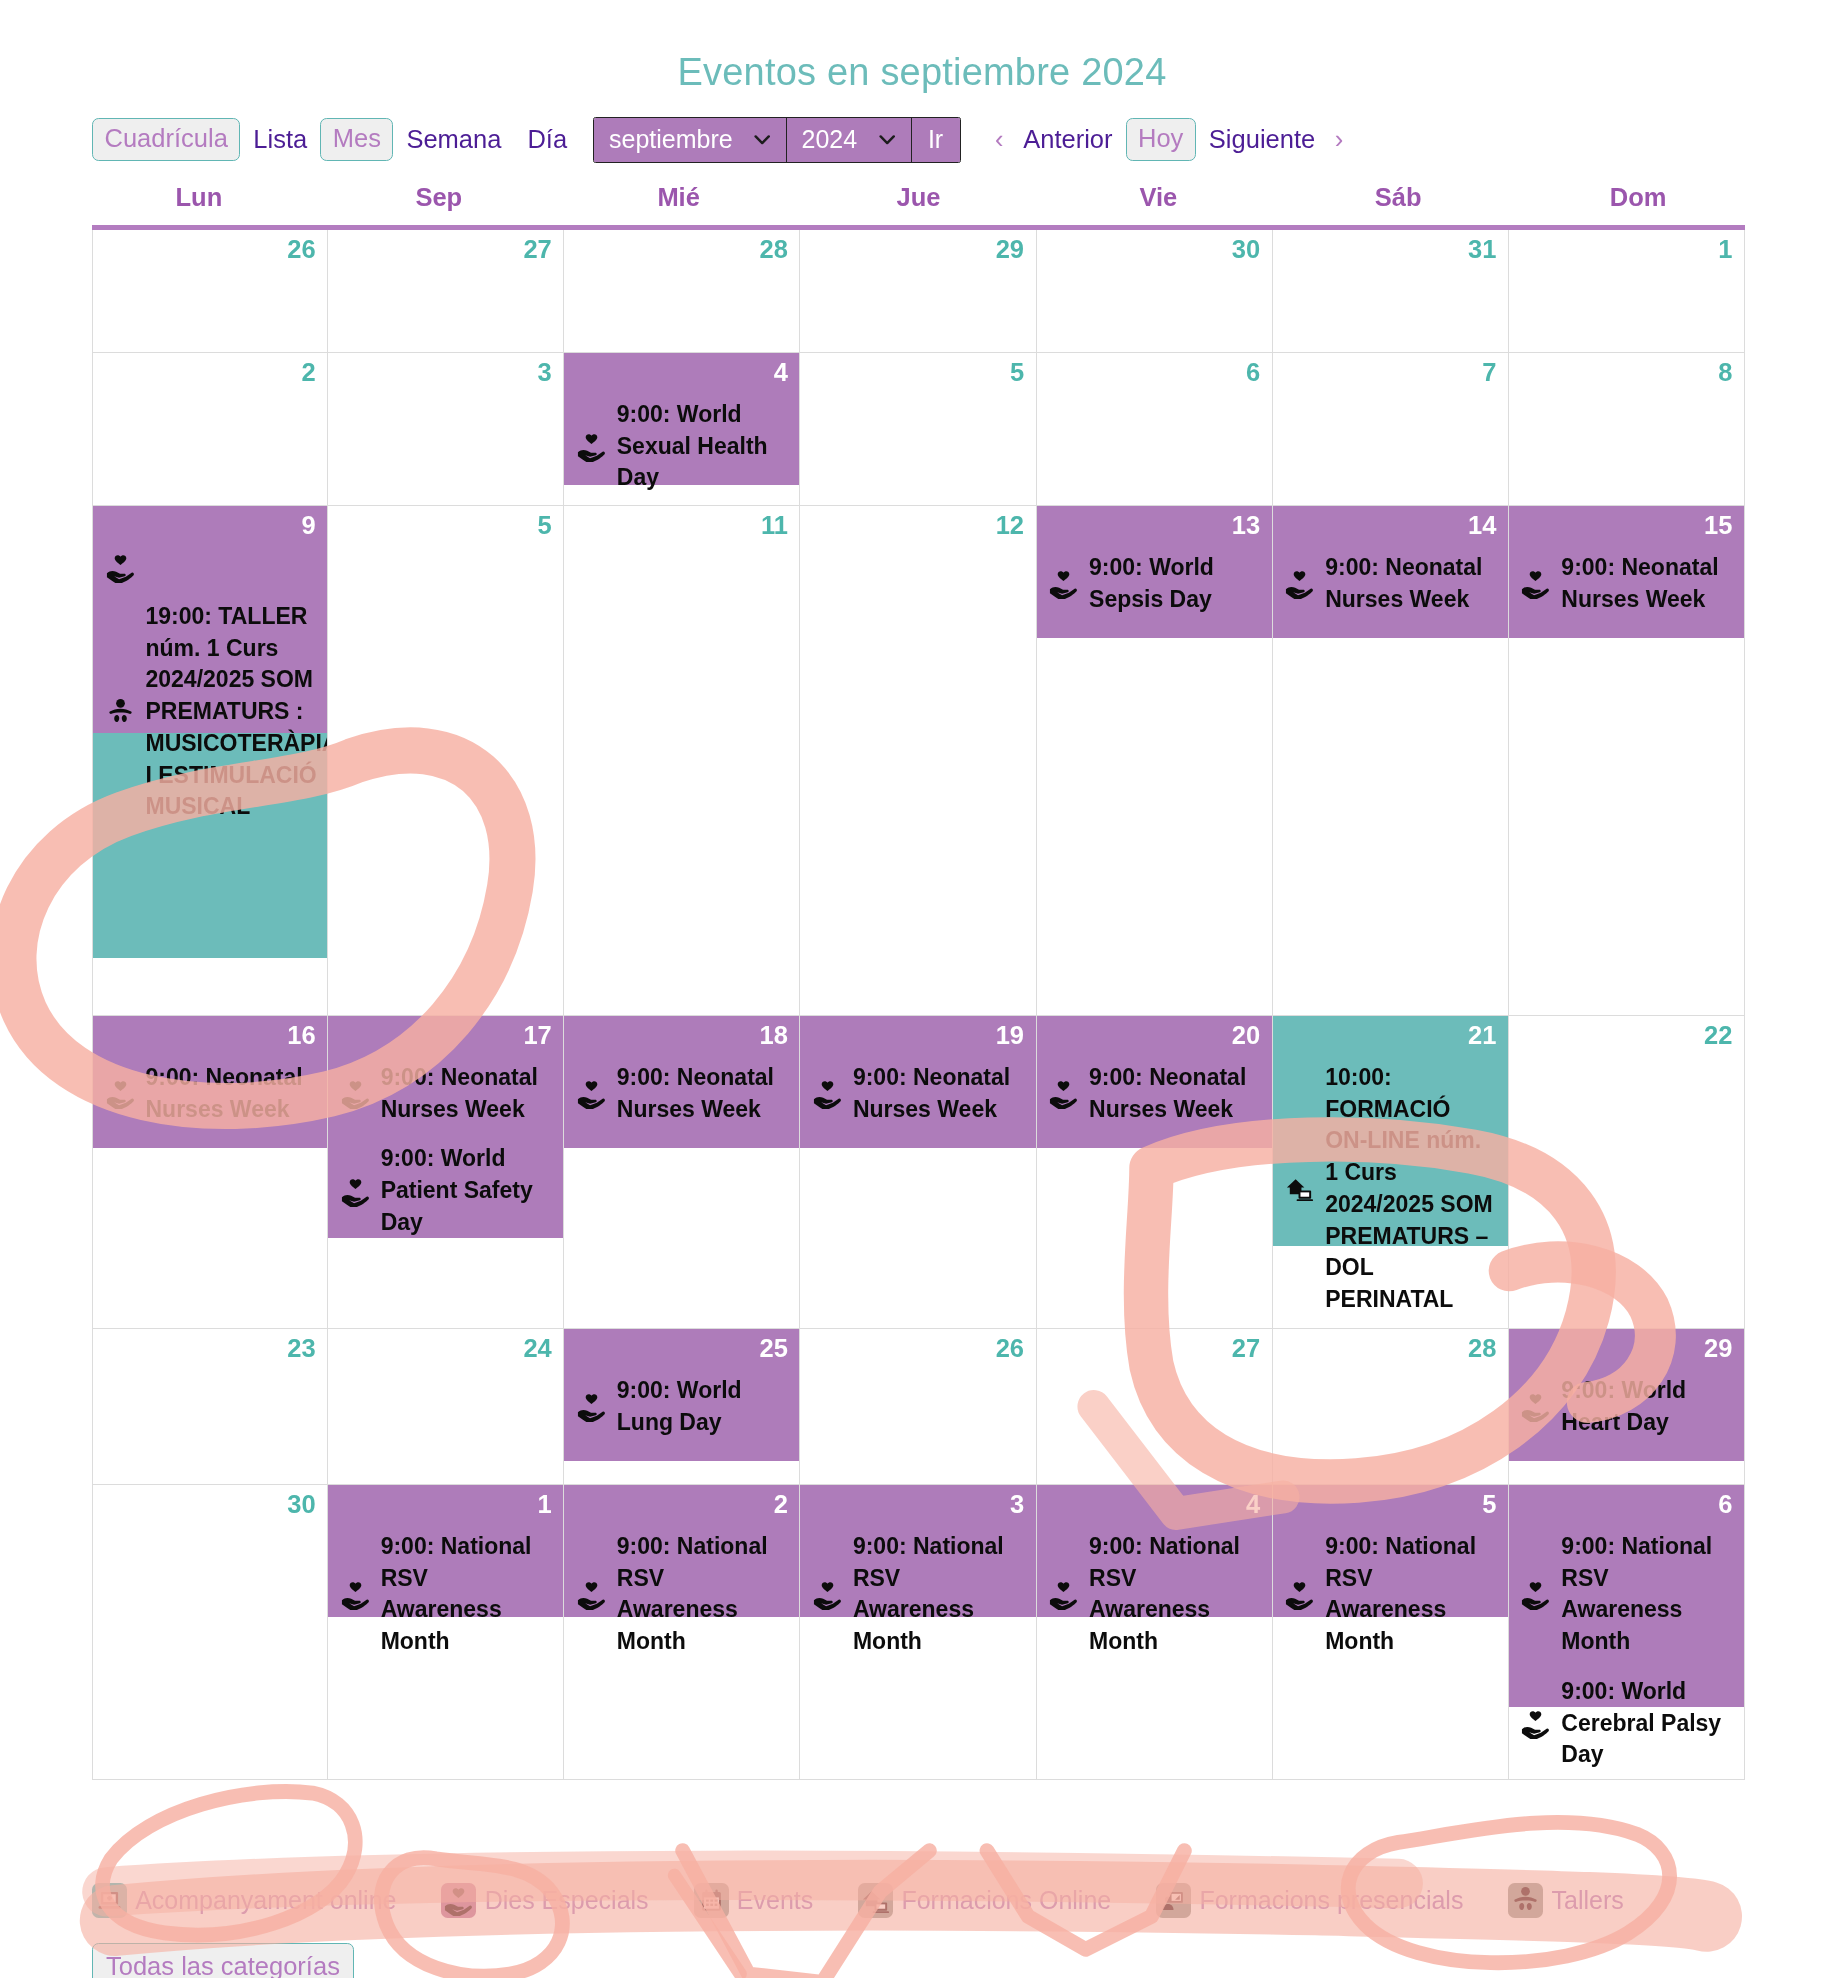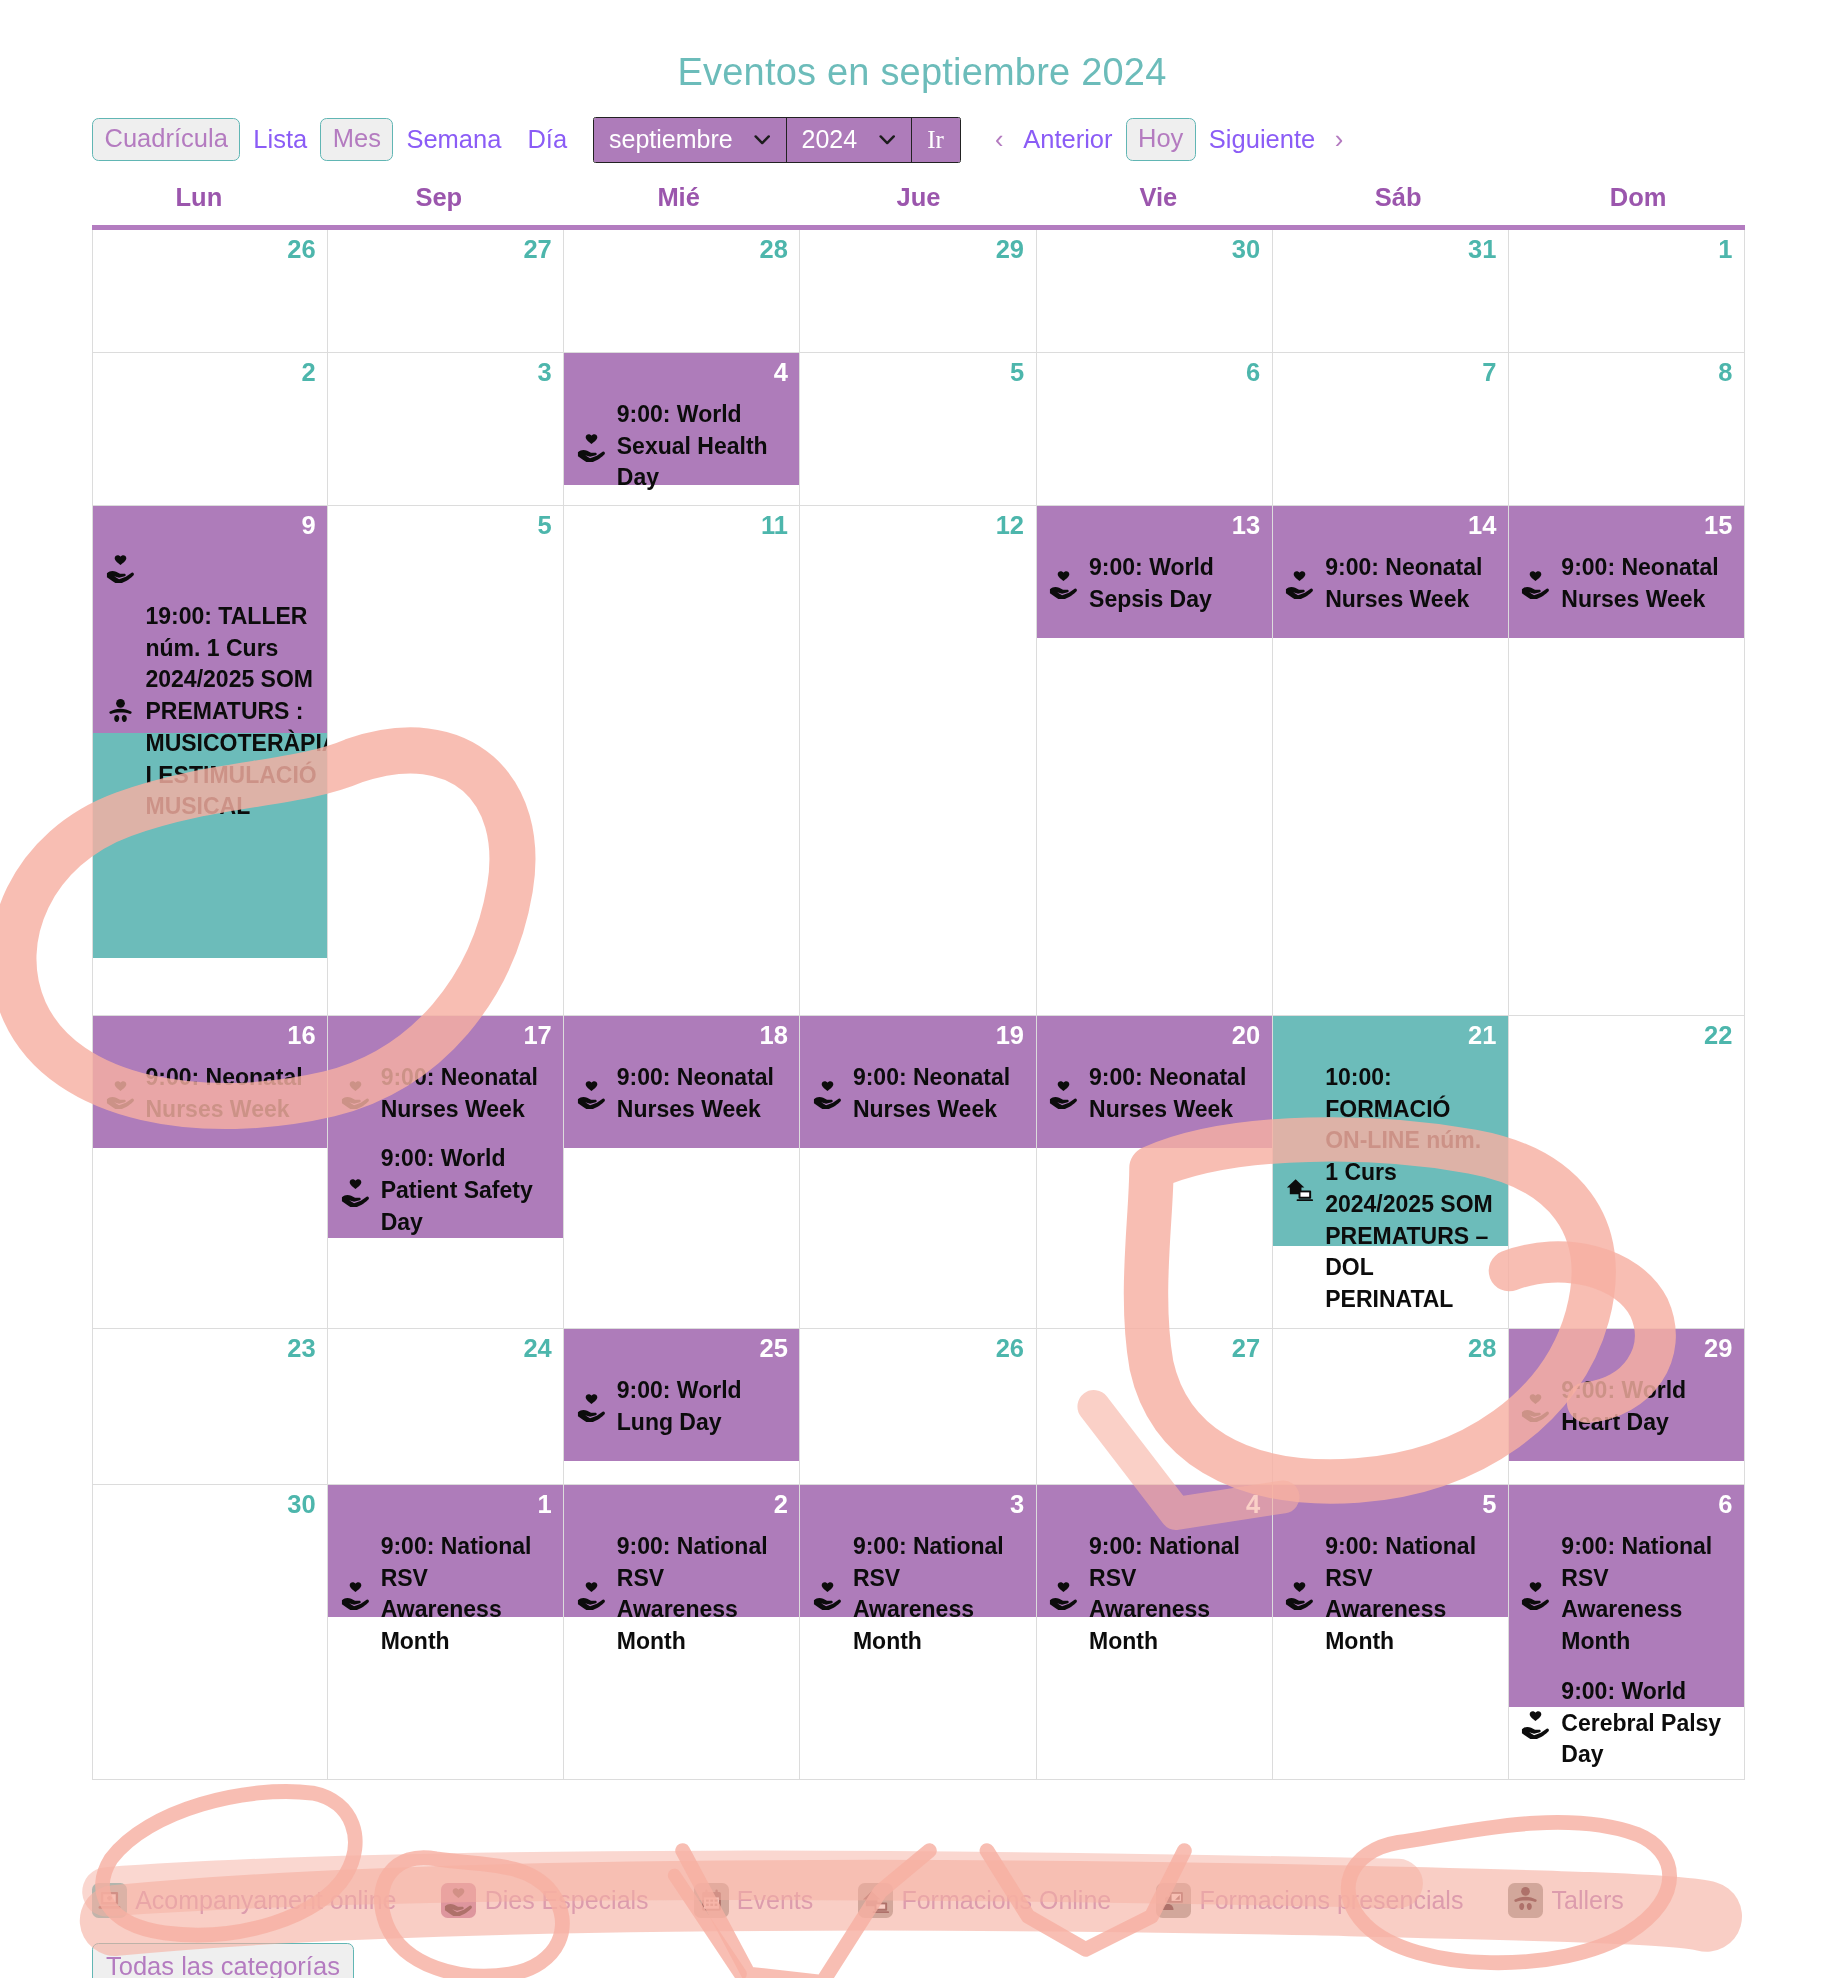--- a/index.html
+++ b/index.html
@@ -33,21 +33,21 @@
     border: 1.6px solid #61b6b4;
     background: #efefef;
     color: #b47bc0;
     font-size: 25.5px;
     padding: 7.4px 11.5px 9px 11.5px;
     border-radius: 6.6px;
     line-height: 1;
     white-space: nowrap;
   }
   .tb-link {
-    color: #8b5cf6;
+    color: #4c1d95;
     font-size: 25.5px;
     padding: 0 13px;
     line-height: 1;
     white-space: nowrap;
   }
   .selects {
     display: flex;
     align-items: stretch;
     margin-left: 13px;
     border: 1.6px solid #222;
@@ -71,21 +71,20 @@
     font-size: 18px;
     color: #1c1c1c;
   }
   .sel.month { min-width: 191px; }
   .sel.year { min-width: 125px; }
   .sel.go {
     border-right: none;
     padding: 0 15px;
     min-width: 48px;
     justify-content: center;
-    font-family: Liberation Serif, serif;
   }
   .nav-group {
     display: flex;
     align-items: center;
     margin-left: 28px;
     gap: 0;
   }
   .nav-arrow { color: #b47bc0; font-size: 25.5px; padding: 0 6.6px; }
 
   

